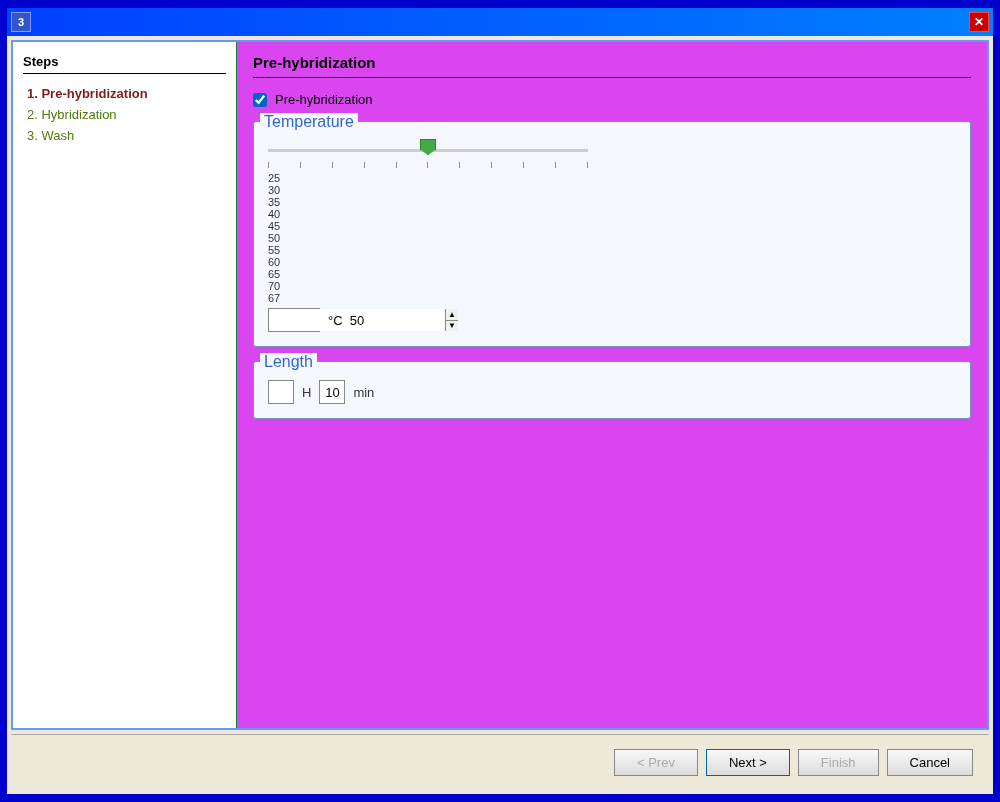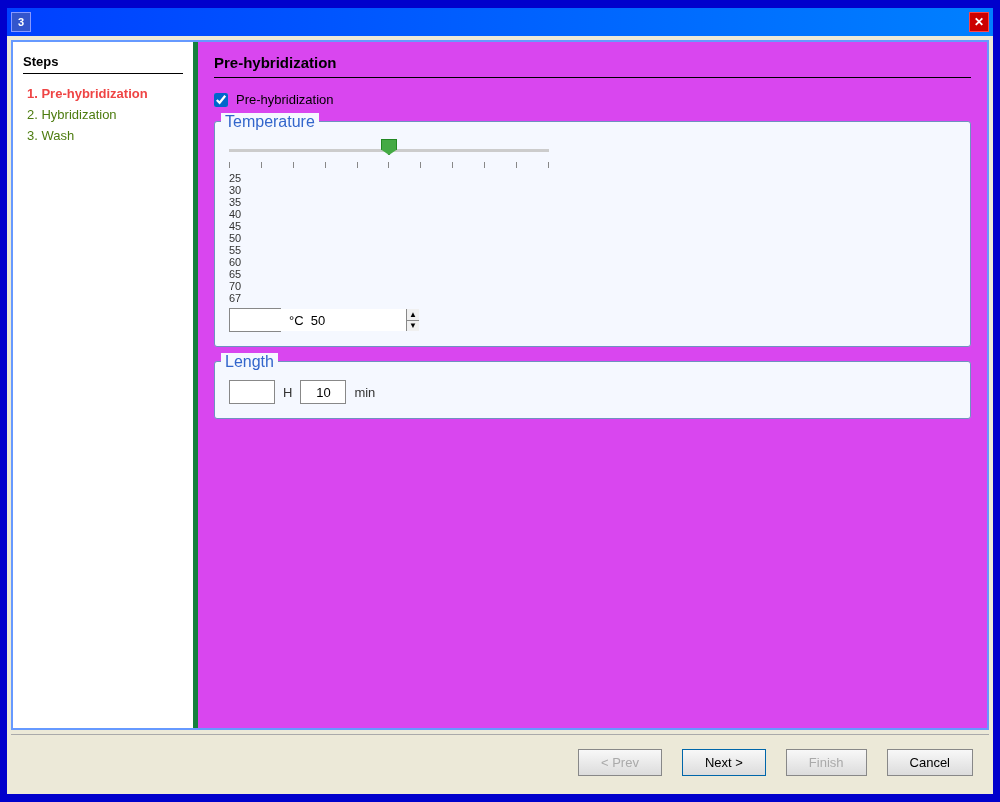--- a/index.html
+++ b/index.html
@@ -58,44 +58,44 @@
     }
     .content-area {
       display: flex;
       flex: 1;
       overflow: hidden;
       background: white;
       border: 2px solid #6699ff;
       margin: 4px;
     }
     .sidebar {
-      width: 185px;
+      width: 224px;
       background: white;
-      border-right: 5px solid #15803d;
+      border-right: 1px solid #15803d;
       padding: 12px 10px;
       flex-shrink: 0;
     }
     .sidebar-title {
       font-size: 13px;
       font-weight: bold;
       color: #000;
       border-bottom: 1px solid #000;
       padding-bottom: 4px;
       margin-bottom: 10px;
     }
     .sidebar-item {
       font-size: 13px;
       color: #4d7c0f;
       padding: 2px 4px;
       cursor: pointer;
       margin-bottom: 2px;
     }
     .sidebar-item.active {
       font-weight: bold;
-      color: #ef4444;
+      color: #7f1d1d;
     }
     .main-panel {
       flex: 1;
       background: #d946ef;
       padding: 12px 16px;
       display: flex;
       flex-direction: column;
     }
     .panel-title {
       font-size: 15px;
@@ -223,36 +223,36 @@
     }
     .spinbox-up { border-bottom: 1px solid #888; }
     .unit-label { font-size: 13px; }
     .length-row {
       display: flex;
       align-items: center;
       gap: 8px;
       margin-top: 8px;
     }
     .length-input {
-      width: 46px;
+      width: 26px;
       height: 24px;
       border: 1px solid #888;
       text-align: center;
       font-size: 13px;
     }
     .length-label { font-size: 13px; color: #333; }
     .bottom-bar {
       height: 56px;
       background: #ECE9D8;
       border-top: 1px solid #aaa;
       display: flex;
       align-items: center;
       justify-content: flex-end;
       padding: 0 16px;
-      gap: 20px;
+      gap: 8px;
       flex-shrink: 0;
       margin: 0 4px 4px 4px;
     }
     .btn {
       padding: 5px 22px;
       font-size: 13px;
       border: 1px solid #888;
       background: linear-gradient(to bottom, #f8f8f8, #dcdcdc);
       cursor: pointer;
       min-width: 80px;

